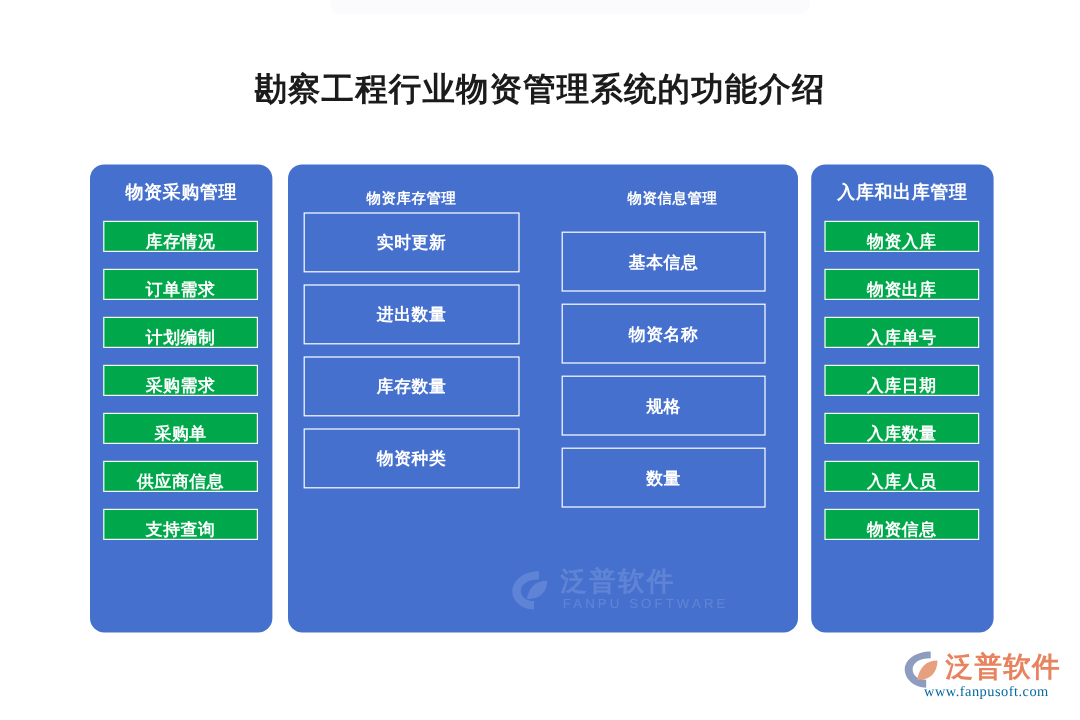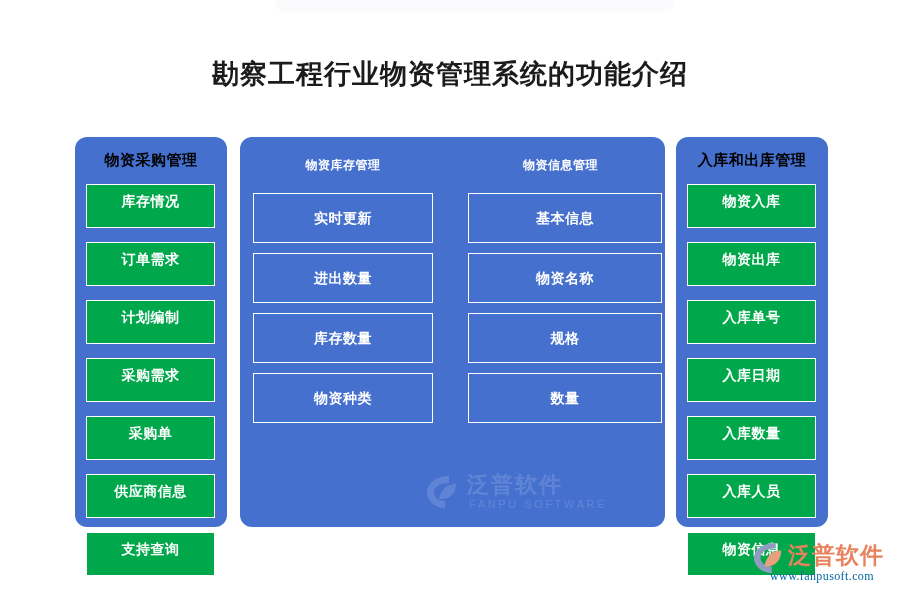--- a/index.html
+++ b/index.html
@@ -53,21 +53,21 @@
   #panel-purchase { left: 75px;  top: 137px; width: 152px; height: 390px; }
   #panel-center   { left: 240px; top: 137px; width: 425px; height: 390px; }
   #panel-inout    { left: 676px; top: 137px; width: 152px; height: 390px; }
 
   .panel-title {
     position: absolute;
     top: 14px;
     left: 0;
     width: 100%;
     text-align: center;
-    color: #000000;
+    color: #ffffff;
     font-size: 15px;
     font-weight: bold;
     letter-spacing: 0.5px;
     white-space: nowrap;
   }
 
   
   .sub-title {
     position: absolute;
     top: 20px;
@@ -90,42 +90,42 @@
     color: #ffffff;
     font-weight: bold;
     font-size: 14px;
     white-space: nowrap;
     letter-spacing: 0.5px;
   }
 
   
   .btn-green {
     width: 129px;
-    height: 44px;
+    height: 26px;
     line-height: 32px;
     background: #00a84b;
     border: 1px solid #ffffff;
     margin-bottom: 14px;
   }
 
   
   .btn-outline {
     width: 180px;
     height: 50px;
     line-height: 48px;
     background: transparent;
     border: 1px solid #ffffff;
     margin-bottom: 10px;
   }
 
   #list-purchase  { left: 11px;  top: 47px; }
   #list-inout     { left: 11px;  top: 47px; }
-  #list-inventory { left: 13px;  top: 56px; }
+  #list-inventory { left: 13px;  top: 40px; }
   #list-info      { left: 228px; top: 56px; width: 185px; }
-  #list-info .btn-outline { width: 194px; }
+  #list-info .btn-outline { width: 170px; }
 
   
   .watermark {
     position: absolute;
     left: 425px;
     top: 470px;
     width: 175px;
     height: 46px;
     opacity: 0.14;
     pointer-events: none;

